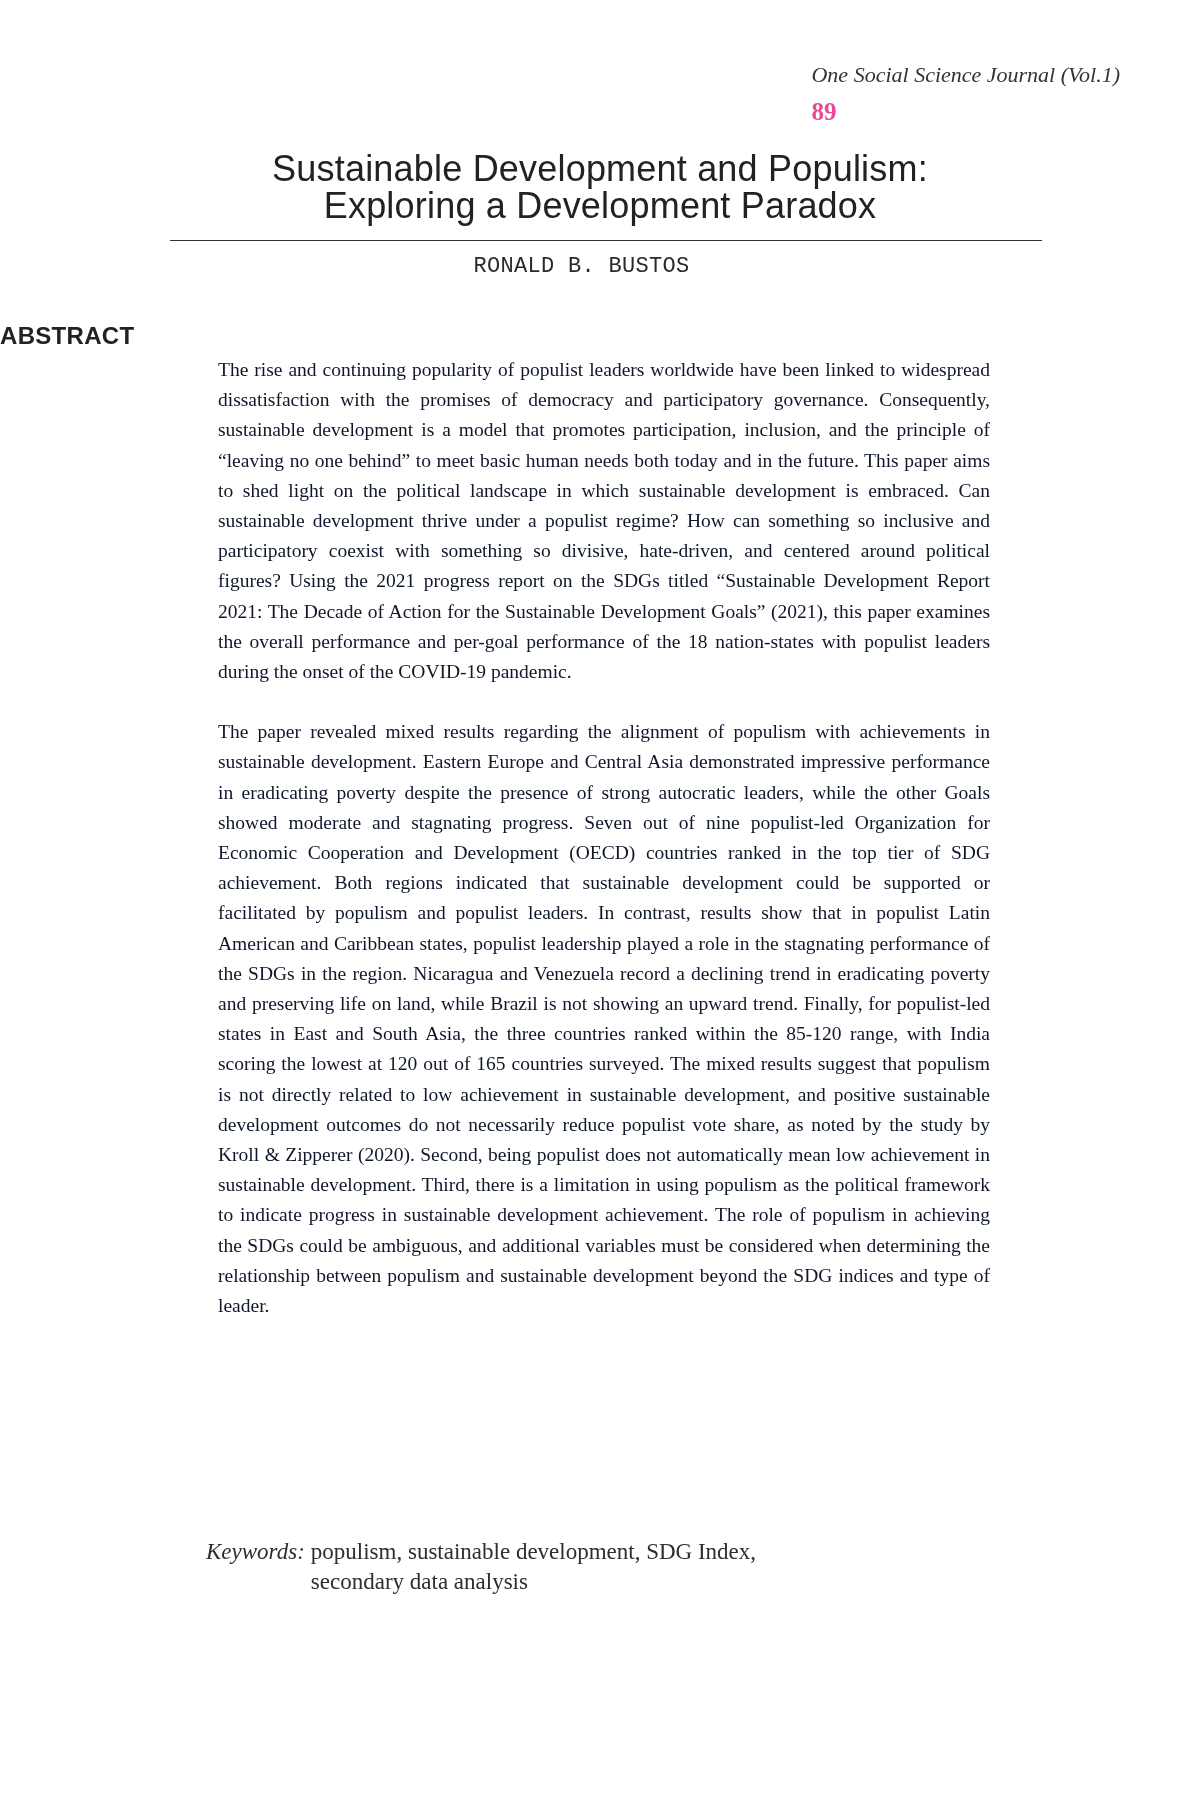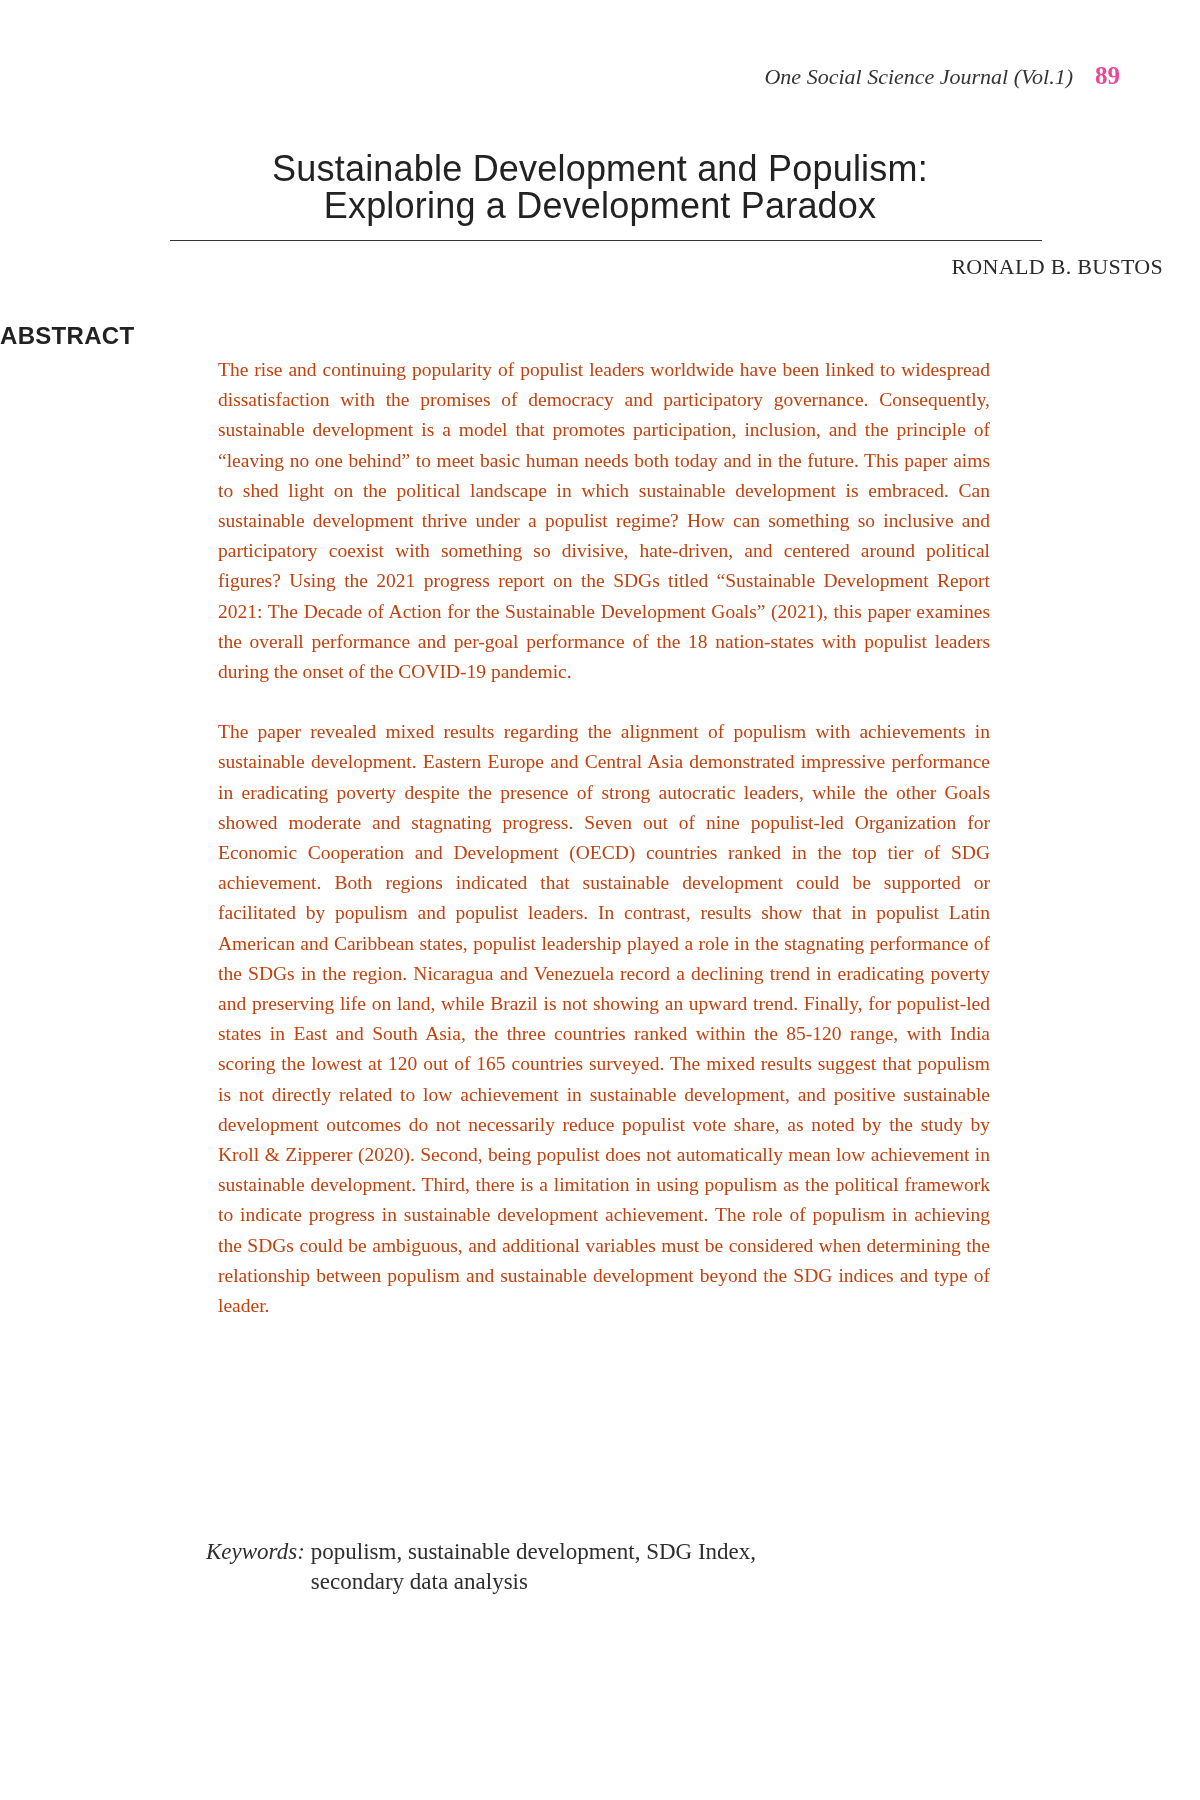--- a/index.html
+++ b/index.html
@@ -13,22 +13,23 @@
       position: relative;
       overflow: hidden;
       color: #2a2a2a;
     }
     .running-header {
       position: absolute;
       top: 62px;
       right: 80px;
       display: flex;
       align-items: baseline;
-      gap: 22px;
+      gap: 10px;
       font-family: "DejaVu Serif", serif;
+      flex-direction: column;
     }
     .journal-name {
       font-style: italic;
       font-size: 22px;
       color: #333;
       font-family: "Liberation Serif", serif;
     }
     .page-number {
       font-weight: bold;
       font-size: 25px;
@@ -54,22 +55,22 @@
       left: 170px;
       width: 872px;
       height: 0;
       border-top: 1.5px solid #333;
     }
     .author {
       position: absolute;
       top: 254px;
       left: 0;
       width: 1163px;
-      text-align: right;
-      font-family: Liberation Serif, serif;
+      text-align: center;
+      font-family: Liberation Mono, monospace;
       font-size: 22px;
       color: #2a2a2a;
       letter-spacing: 0.3px;
     }
     .abstract-heading {
       position: absolute;
       top: 322px;
       left: 0;
       width: 1200px;
       text-align: left;
@@ -80,21 +81,21 @@
       letter-spacing: 0.3px;
     }
     .abstract-body {
       position: absolute;
       top: 355px;
       left: 218px;
       width: 772px;
       font-family: "Liberation Serif", serif;
       font-size: 19.5px;
       line-height: 30.2px;
-      color: #c2410c;
+      color: #0f172a;
       text-align: justify;
     }
     .abstract-body p {
       margin: 0 0 30px 0;
     }
     .keywords {
       position: absolute;
       top: 1537px;
       left: 206px;
       width: 772px;

